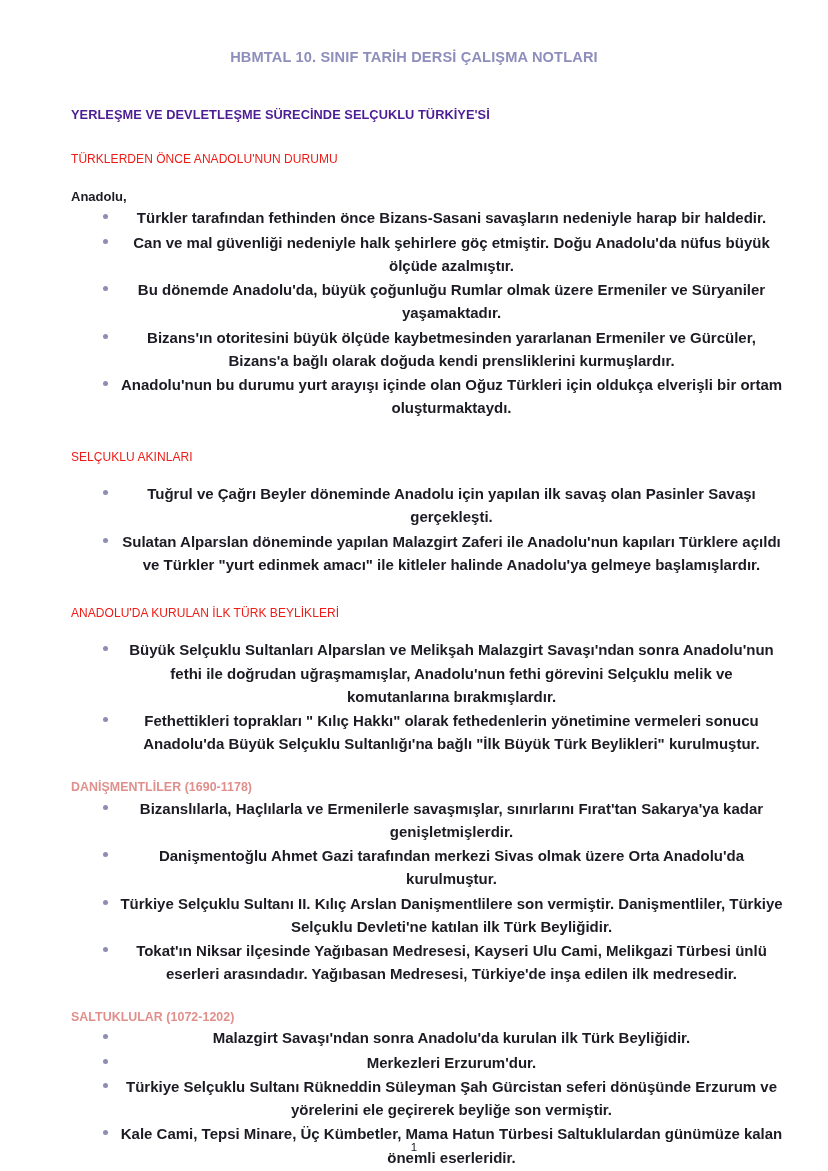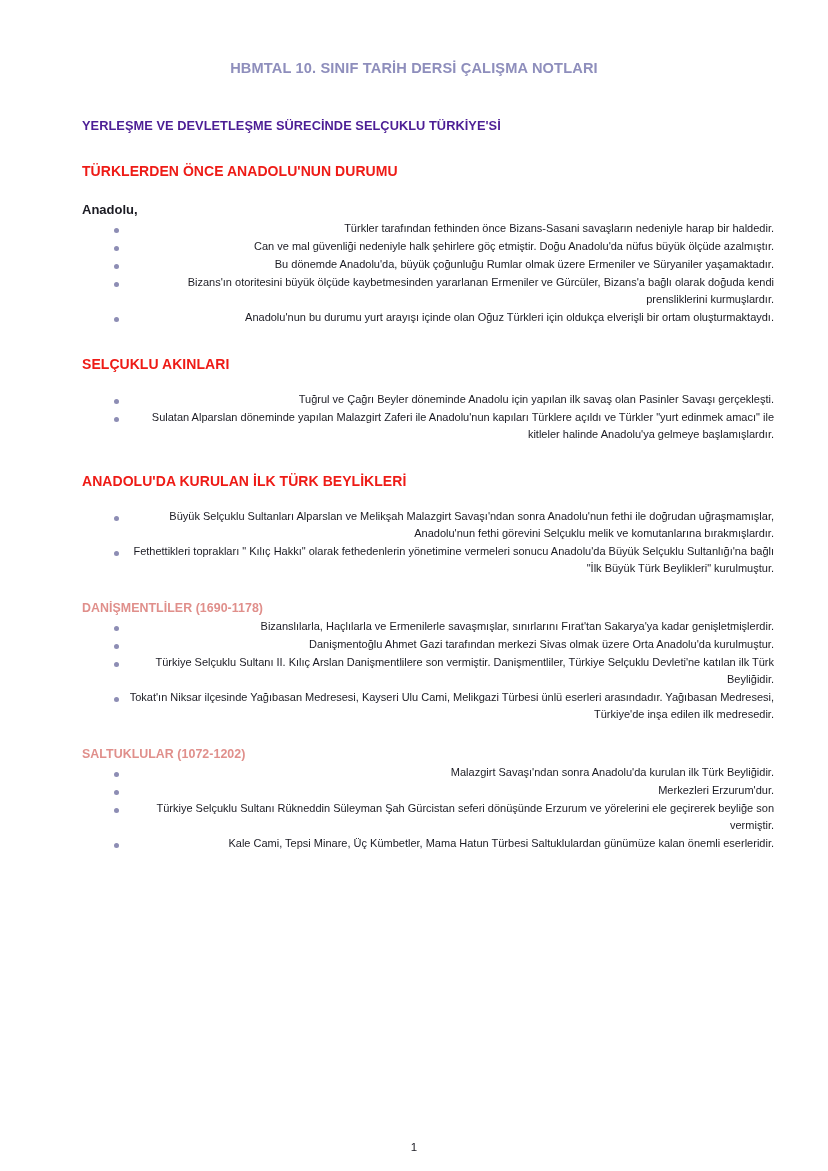--- a/index.html
+++ b/index.html
@@ -14,21 +14,21 @@
     font-family: "Liberation Sans", "DejaVu Sans", sans-serif;
     color: #1b1b23;
     position: relative;
     overflow: hidden;
   }
   .page {
     position: relative;
     width: 828px;
     height: 1171px;
     box-sizing: border-box;
-    padding: 16px;
+    padding: 5px;
   }
   .doc-title {
     text-align: center;
     font-size: 14.6px;
     font-weight: bold;
     color: #8e8ebc;
     letter-spacing: 0.15px;
     margin: 0;
     padding-top: 44px;
     line-height: 1.1;
@@ -38,22 +38,22 @@
   }
   h2.green-heading {
     font-size: 12.8px;
     font-weight: bold;
     color: #4c1d95;
     margin: 42px 0 0 0;
     letter-spacing: 0.05px;
     line-height: 1.2;
   }
   h2.red-heading {
-    font-size: 14px;
-    font-weight: bold;
+    font-size: 12px;
+    font-weight: normal;
     color: #ee1b16;
     margin: 30px 0 0 0;
     letter-spacing: 0.05px;
     line-height: 1.2;
   }
   h3.salmon-heading {
     font-size: 12.4px;
     font-weight: bold;
     color: #e08f8b;
     margin: 24px 0 0 0;
@@ -74,25 +74,26 @@
   }
   ul.bullets.tight {
     margin-top: 2px;
   }
   ul.bullets.spaced {
     margin-top: 18px;
   }
   ul.bullets li {
     position: relative;
     padding-left: 47px;
-    font-size: 11px;
+    font-size: 15px;
     line-height: 1.55;
     color: #1b1b23;
     margin-bottom: 1px;
-    text-align: right;
+    text-align: center;
+    font-weight: bold;
   }
   ul.bullets li::before {
     content: "";
     position: absolute;
     left: 32px;
     top: 8px;
     width: 5px;
     height: 5px;
     border-radius: 50%;
     background: #8d8db4;

